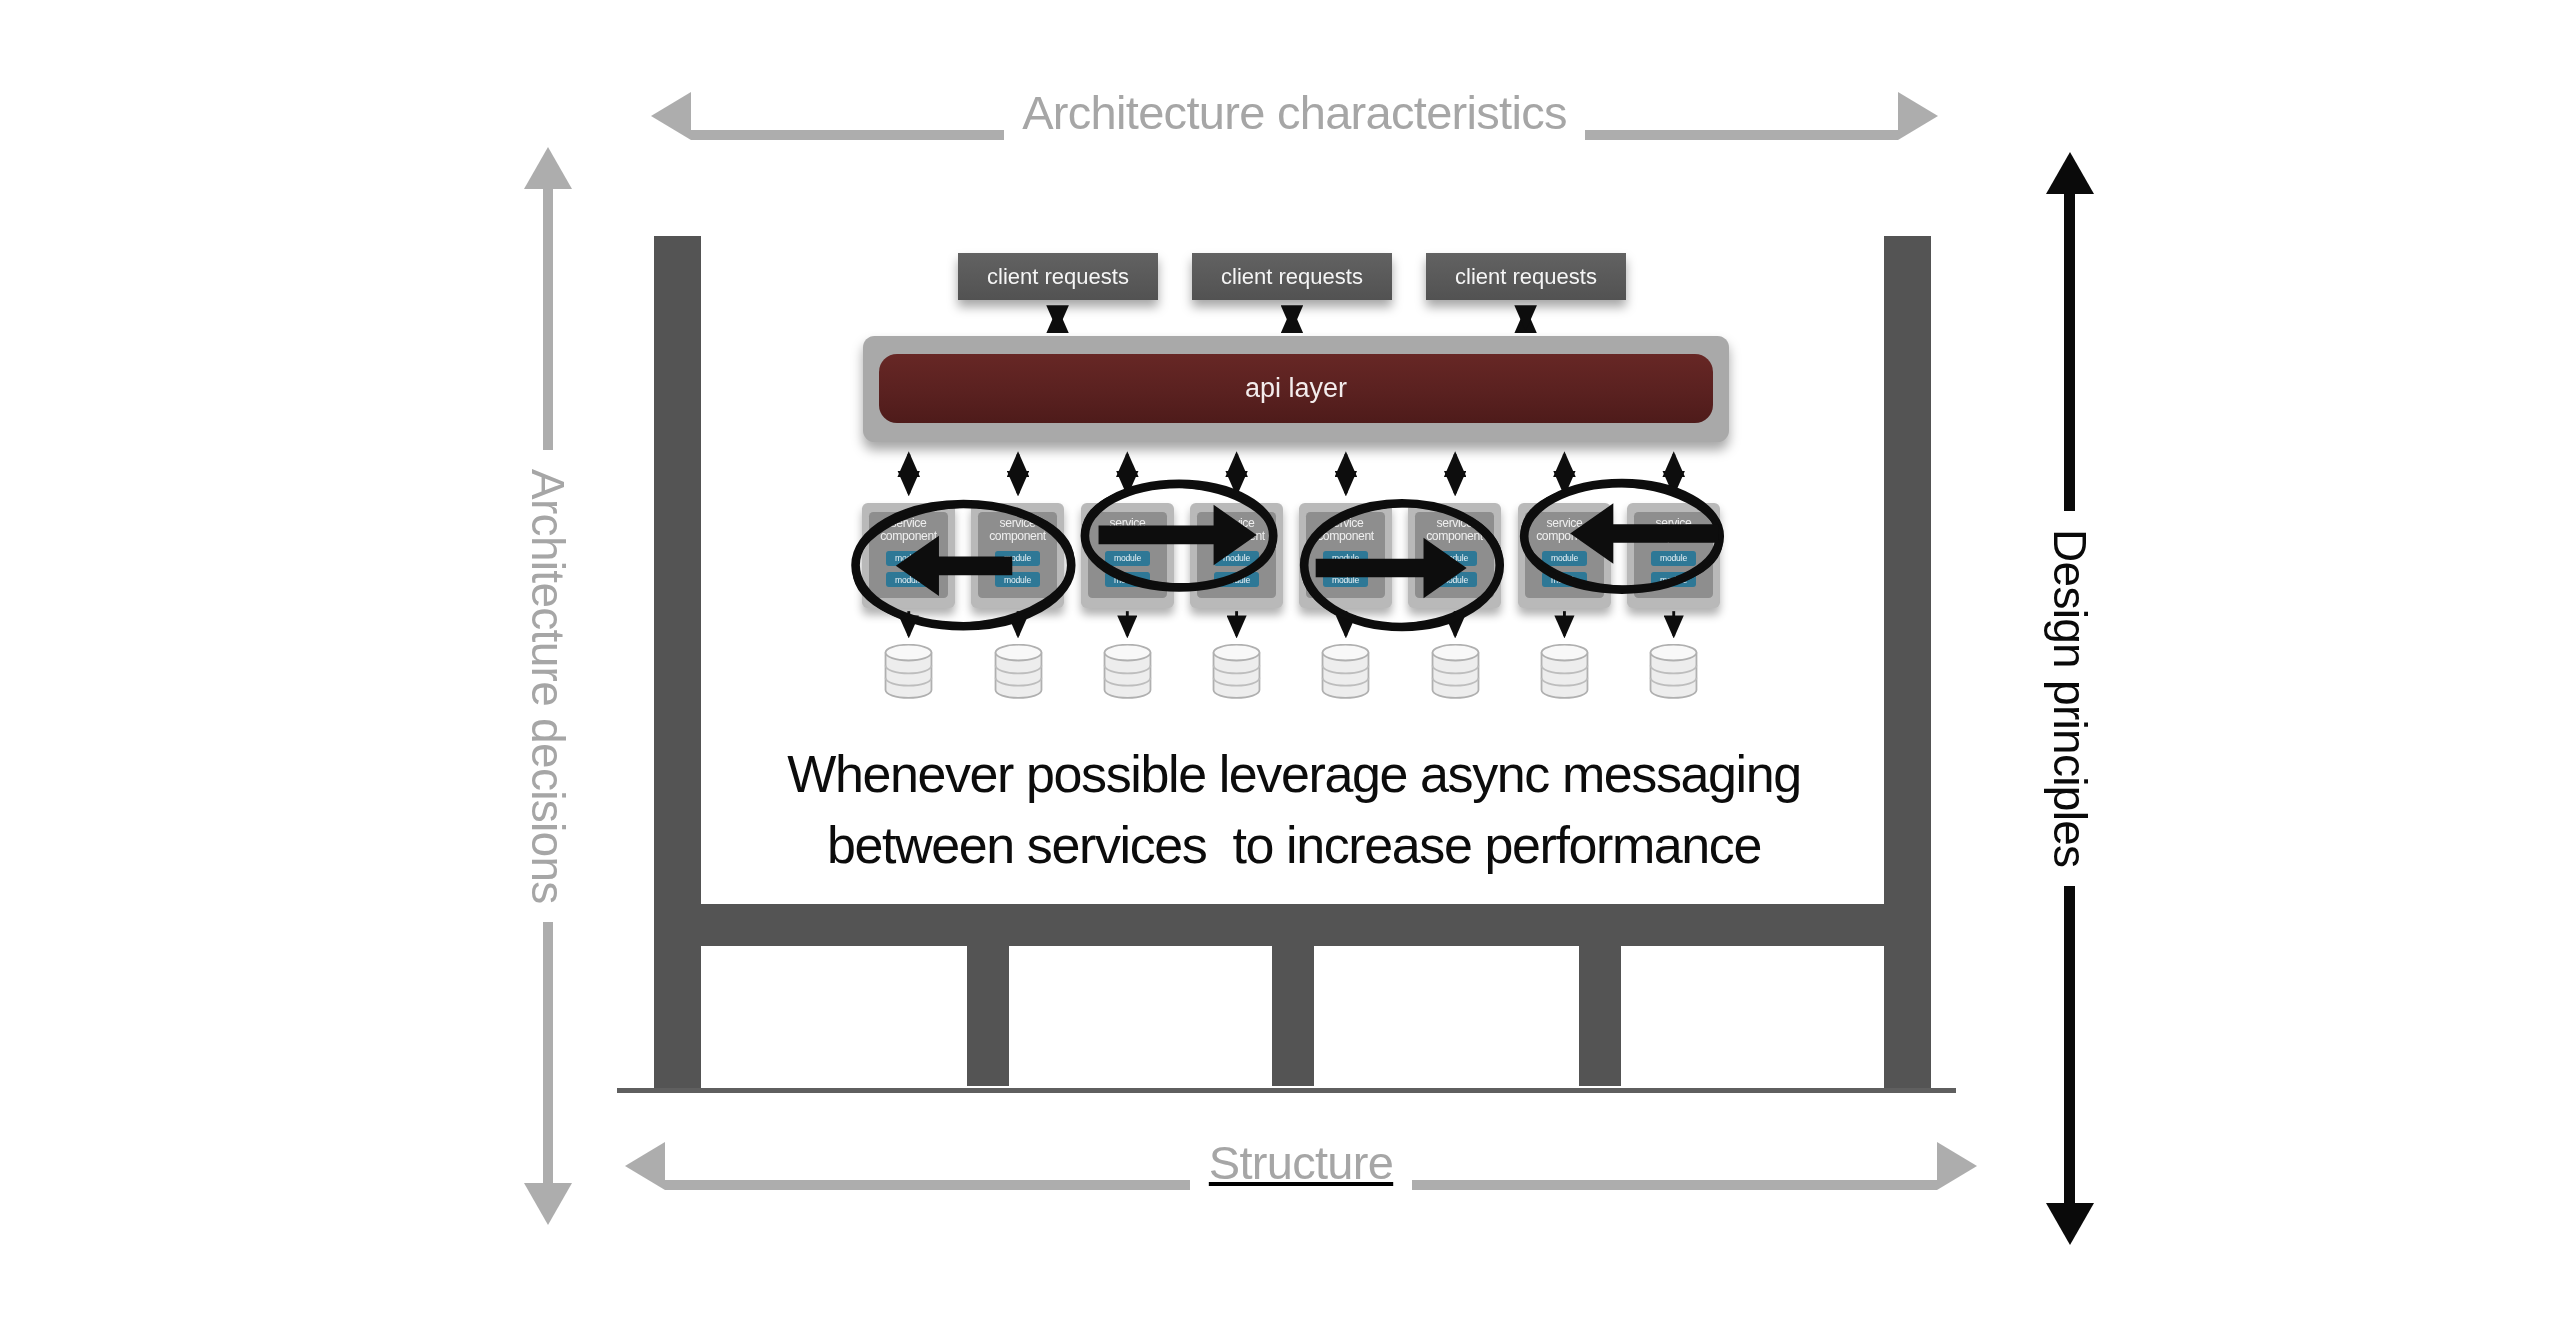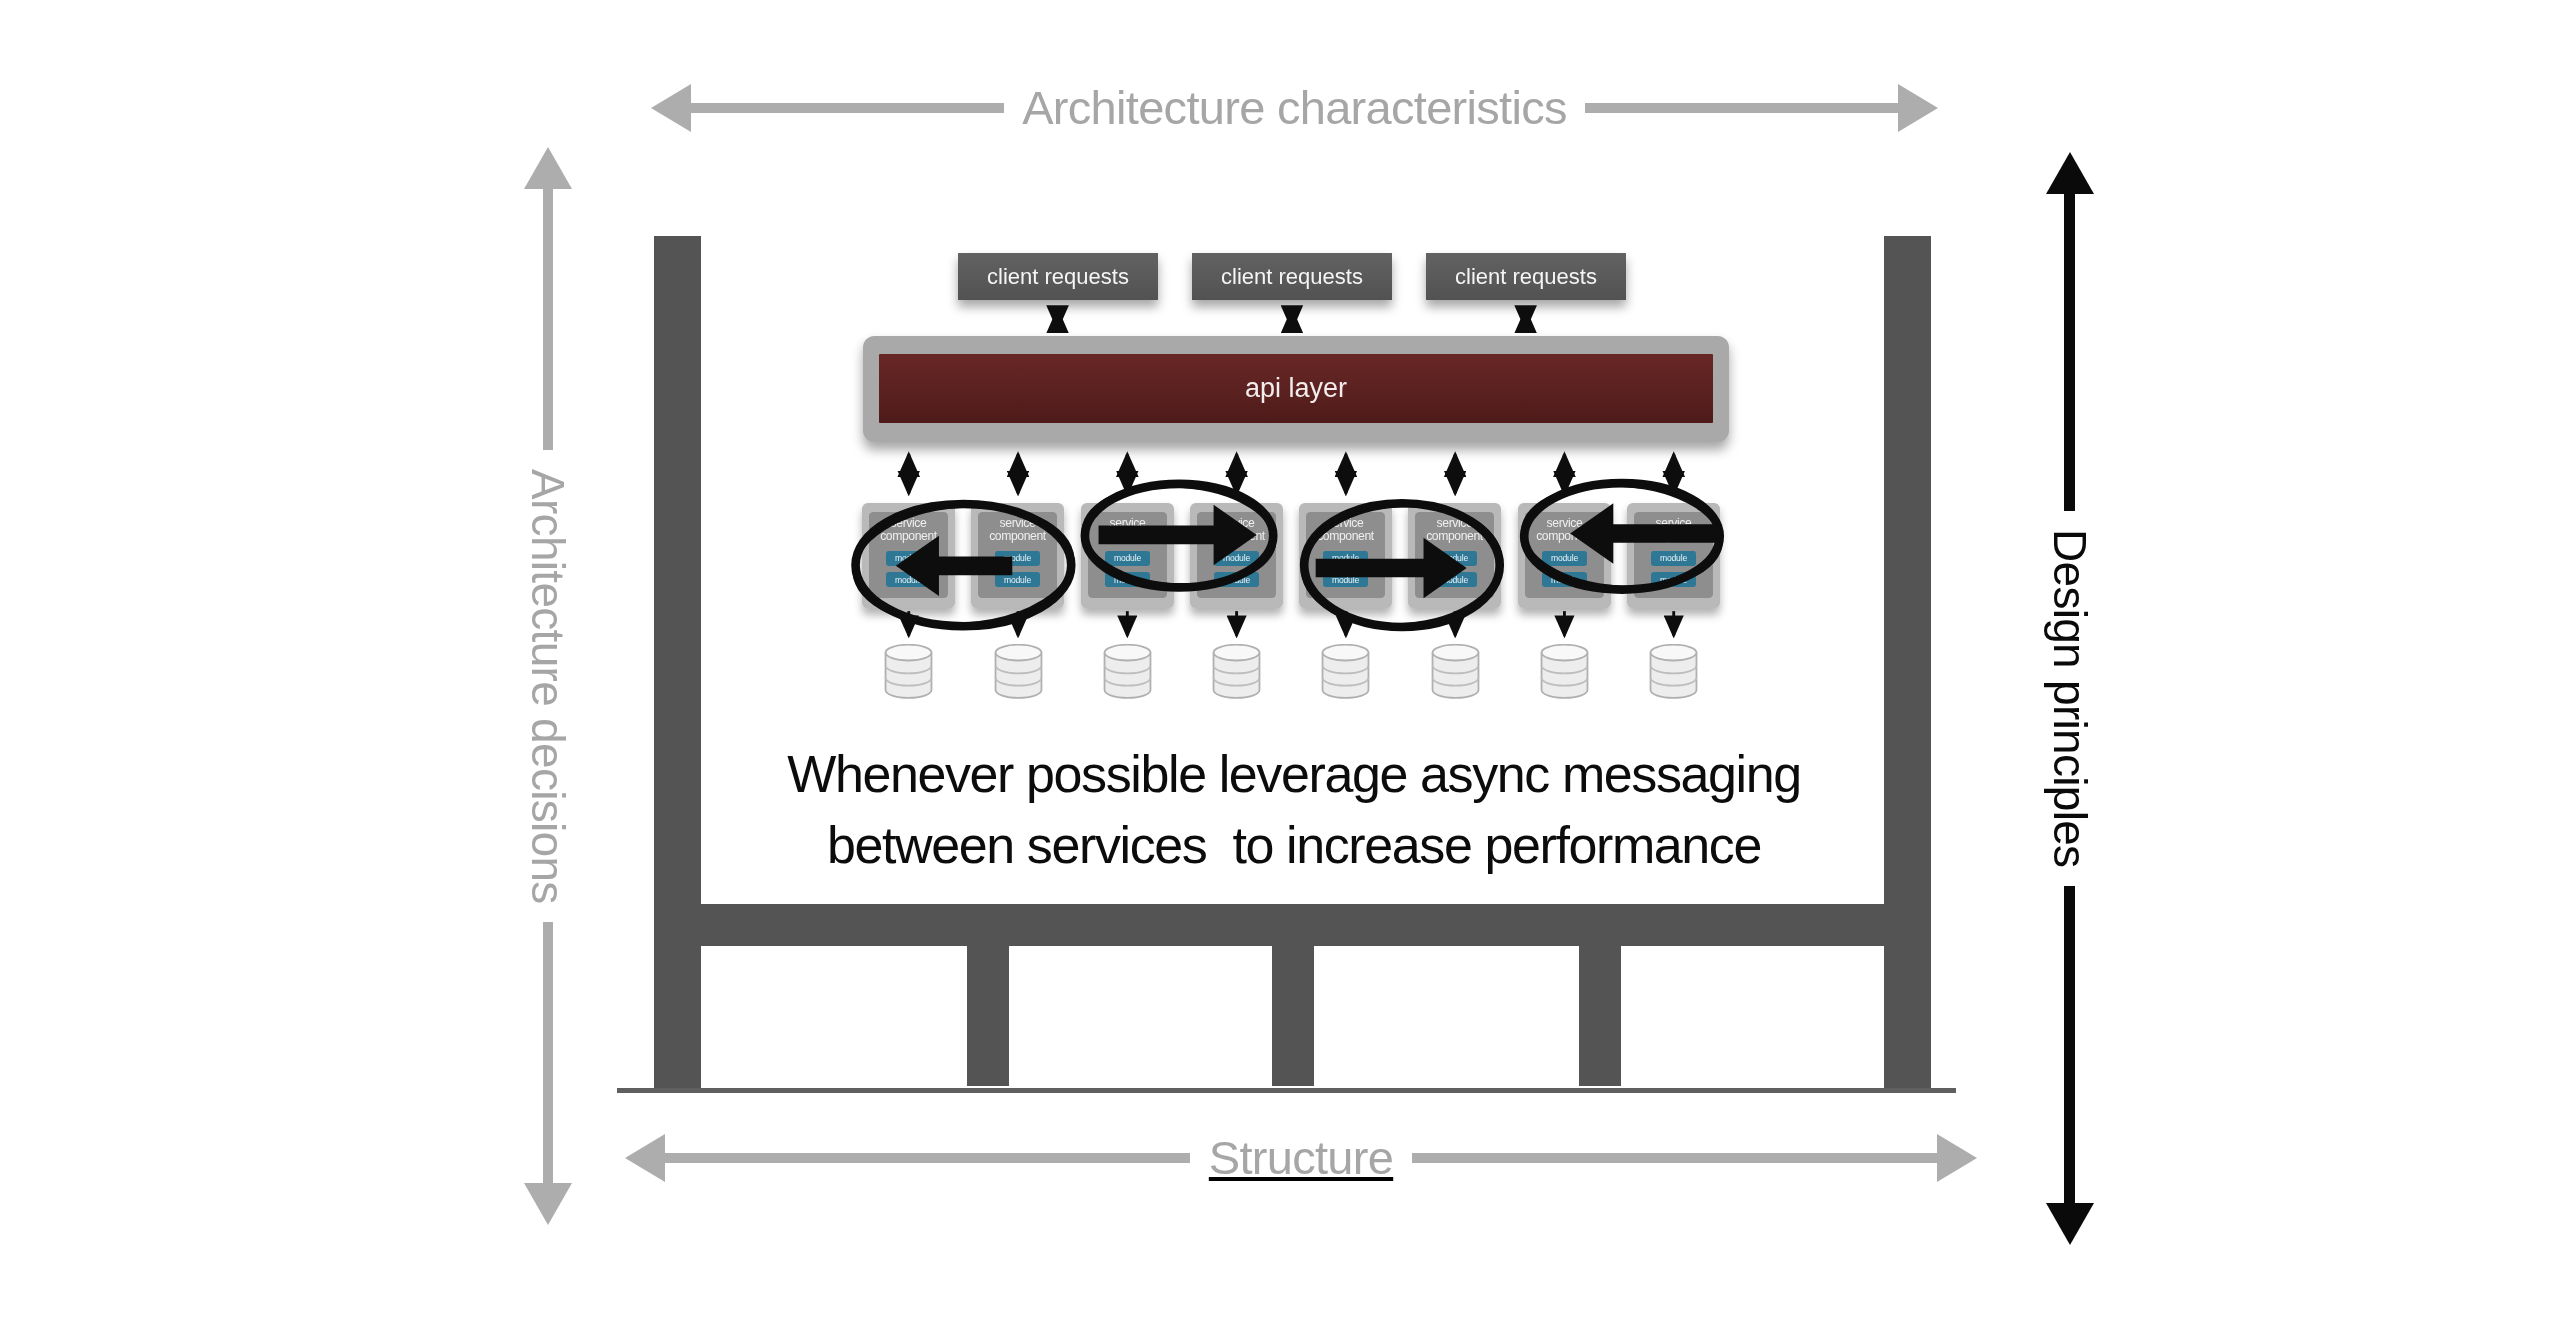--- a/index.html
+++ b/index.html
@@ -1,21 +1,21 @@
 <!DOCTYPE html>
 <html style="font-size:11.5px"><head>
 <meta charset="utf-8">
 <style>
   html,body{margin:0;padding:0;background:#ffffff;}
   .canvas{
     position:relative;width:2576px;height:1333px;background:#ffffff;
     font-family:"Liberation Sans",sans-serif;overflow:hidden;
   }
   
-  .axis-h{position:absolute;display:flex;align-items:center;}
+  .axis-h{position:absolute;display:flex;align-items:flex-end;}
   .axis-v{position:absolute;display:flex;flex-direction:column;align-items:center;}
   .shaft-h{flex:1;height:10px;background:#adadad;}
   .shaft-v{flex:1;width:10px;background:#adadad;}
   .axis-v.black .shaft-v{background:#0a0a0a;width:11.5px;}
   .head{width:0;height:0;}
   .head.h-left{border-top:24px solid transparent;border-bottom:24px solid transparent;border-right:40px solid #adadad;}
   .head.h-right{border-top:24px solid transparent;border-bottom:24px solid transparent;border-left:40px solid #adadad;}
   .head.v-up{border-left:24px solid transparent;border-right:24px solid transparent;border-bottom:42px solid #adadad;}
   .head.v-down{border-left:24px solid transparent;border-right:24px solid transparent;border-top:42px solid #adadad;}
   .axis-v.black .head.v-up{border-bottom-color:#0a0a0a;}
@@ -30,21 +30,21 @@
   .client-box{
     position:absolute;width:200px;height:47px;background:linear-gradient(180deg,#626262,#525252);
     border-radius:0;color:#f5f5f5;font-size:22px;display:flex;align-items:center;justify-content:center;
     box-shadow:0 7.2px 10px rgba(0,0,0,.35);
   }
   .api-outer{
     position:absolute;left:863px;top:336px;width:866px;height:106px;background:#a9a9a9;
     border-radius:11.5px;box-shadow:0 7.2px 11.5px rgba(0,0,0,.35);
   }
   .api-inner{
-    position:absolute;left:16px;top:18px;right:16px;bottom:18.7px;border-radius:1px;
+    position:absolute;left:16px;top:18px;right:16px;bottom:18.7px;border-radius:18px;
     background:linear-gradient(180deg,#672725 0%,#5a2120 55%,#4e1b1a 100%);
     color:#f3ecec;font-size:27px;display:flex;align-items:center;justify-content:center;
   }
   .svc{
     position:absolute;width:93px;height:105px;top:503px;background:#b9b9b9;border-radius:5.8px;
     box-shadow:0 6.5px 8.6px rgba(0,0,0,.3);
   }
   .svc-inner{
     position:absolute;left:7.2px;top:8.6px;right:7.2px;bottom:10px;background:#8e8e8e;border-radius:4.3px;
     display:flex;flex-direction:column;align-items:center;

